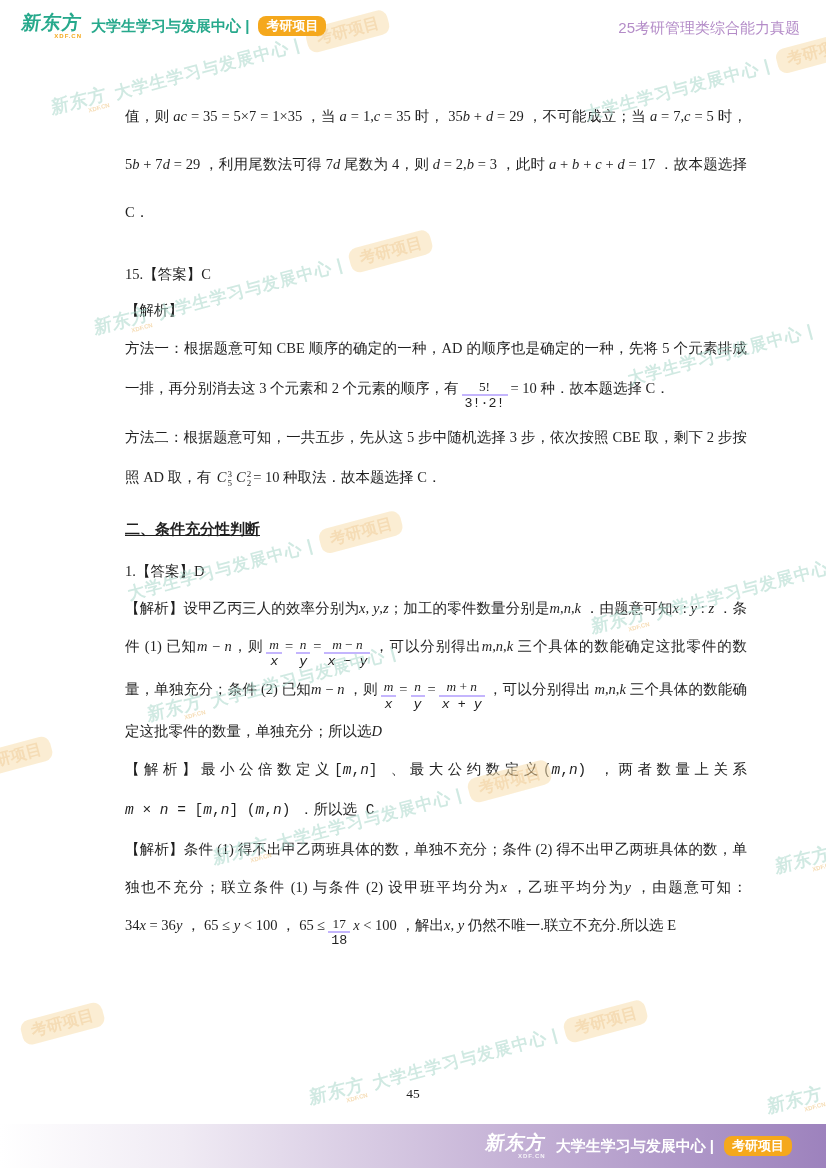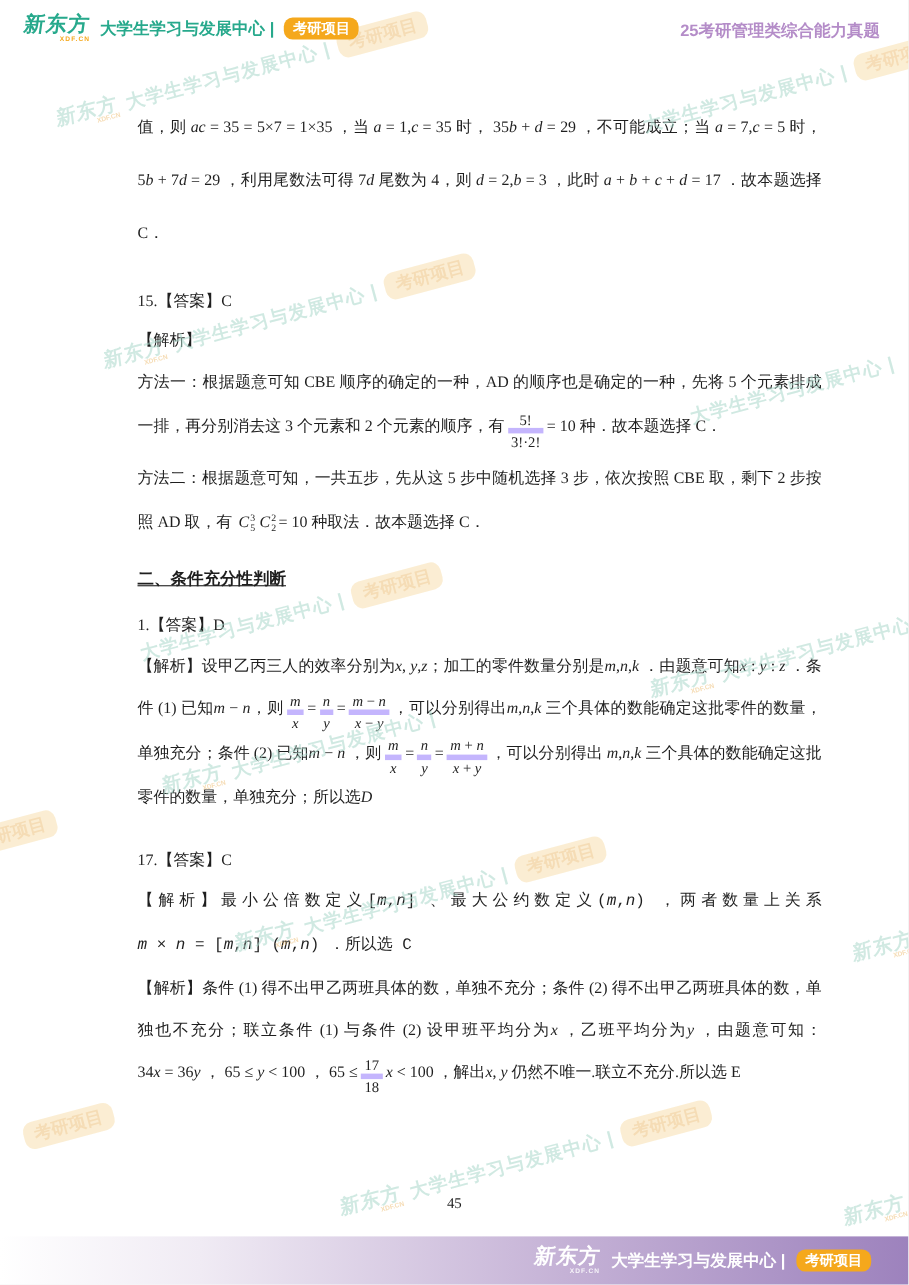--- a/index.html
+++ b/index.html
@@ -12,33 +12,33 @@
   .header-left{display:flex;align-items:center;gap:9px;}
   .brand{display:inline-flex;flex-direction:column;align-items:flex-end;line-height:1;}
   .brand .brand-name{font-family:"Liberation Sans",sans-serif;font-weight:bold;font-size:19px;
           color:var(--teal,#27a98c);transform:skewX(-8deg);letter-spacing:1px;}
   .brand .brand-domain{font-family:"Liberation Sans",sans-serif;font-weight:bold;font-size:6px;
           color:var(--orange,#f08300);margin-top:1px;letter-spacing:1px;}
   .header-center-text{font-family:"Liberation Sans",sans-serif;font-weight:bold;font-size:15px;
           color:var(--teal,#27a98c);}
   .badge{display:inline-block;font-family:"Liberation Sans",sans-serif;font-weight:bold;font-size:13px;
           color:#fff;background:var(--orange,#f5a81c);padding:2px 8px;border-radius:8px;line-height:1.3;}
-  .header-right{font-family:"Liberation Sans",sans-serif;font-weight:bold;font-size:15px;
+  .header-right{font-family:"Liberation Sans",sans-serif;font-weight:normal;font-size:15px;
           color:var(--purple-title,#b48cc8);margin-top:6px;}
 
   
   .content{position:absolute;left:125px;top:92px;width:622px;z-index:1;font-size:14.5px;}
   p.doc{margin:0;text-align:justify;}
   p.section{font-family:"Liberation Sans",sans-serif;font-weight:bold;font-size:15px;}
   .m{white-space:nowrap;}
   .m i{font-style:italic;}
   .frac{display:inline-block;vertical-align:-1.05em;text-align:center;line-height:1.15;
         font-size:0.92em;margin:0 3px;white-space:nowrap;}
   .frac .num,.frac .den{display:block;padding:0 3px;}
-  .frac .den{border-top:5px solid #c4b5fd;}
+  .frac .den{border-top:2px solid #c4b5fd;font-family:Liberation Mono, monospace;}
   .ssg{white-space:nowrap;margin:0 2px;}
   .ss{display:inline-block;vertical-align:-0.45em;line-height:1.05;font-size:0.62em;margin-left:1px;}
   .ss span{display:block;text-align:left;}
 
   
   .wm-layer{position:absolute;inset:0;z-index:3;pointer-events:none;}
   .wm{position:absolute;display:flex;align-items:center;gap:8px;white-space:nowrap;
       transform:rotate(-15deg);transform-origin:left center;opacity:0.55;}
   .wm-logo{display:inline-flex;flex-direction:column;align-items:flex-end;line-height:1;}
   .wm-logo .b{font-family:"Liberation Sans",sans-serif;font-weight:bold;font-size:18px;
@@ -157,21 +157,20 @@
 
   <div class="content">
       <p class="doc" style="line-height: 48px;">值，则 <span class="m"><i>ac</i> = 35 = 5×7 = 1×35</span> ，当 <span class="m"><i>a</i> = 1,<i>c</i> = 35</span> 时， <span class="m">35<i>b</i> + <i>d</i> = 29</span> ，不可能成立；当 <span class="m"><i>a</i> = 7,<i>c</i> = 5</span> 时，<span class="m">5<i>b</i> + 7<i>d</i> = 29</span> ，利用尾数法可得 <span class="m">7<i>d</i></span> 尾数为 4，则 <span class="m"><i>d</i> = 2,<i>b</i> = 3</span> ，此时 <span class="m"><i>a</i> + <i>b</i> + <i>c</i> + <i>d</i> = 17</span> ．故本题选择 C．</p>
       <p class="doc" style="margin-top: 20px; line-height: 36px;">15.【答案】C</p>
       <p class="doc" style="line-height: 36px;">【解析】</p>
       <p class="doc" style="line-height: 40px;">方法一：根据题意可知 CBE 顺序的确定的一种，AD 的顺序也是确定的一种，先将 5 个元素排成一排，再分别消去这 3 个元素和 2 个元素的顺序，有<span class="frac m"><span class="num">5!</span><span class="den">3!·2!</span></span><span class="m">= 10</span> 种．故本题选择 C．</p>
       <p class="doc" style="margin-top: 6px; line-height: 40px;">方法二：根据题意可知，一共五步，先从这 5 步中随机选择 3 步，依次按照 CBE 取，剩下 2 步按照 AD 取，有 <span class="m ssg"><i>C</i><span class="ss"><span>3</span><span>5</span></span></span><span class="m ssg"><i>C</i><span class="ss"><span>2</span><span>2</span></span></span><span class="m">= 10</span> 种取法．故本题选择 C．</p>
       <p class="doc section" style="margin-top: 14px; line-height: 36px; text-decoration: underline;">二、条件充分性判断</p>
       <p class="doc" style="margin-top: 6px; line-height: 36px;">1.【答案】D</p>
       <p class="doc" style="line-height: 38px;">【解析】设甲乙丙三人的效率分别为<span class="m"><i>x</i>, <i>y</i>,<i>z</i></span>；加工的零件数量分别是<span class="m"><i>m</i>,<i>n</i>,<i>k</i></span> ．由题意可知<span class="m"><i>x</i> : <i>y</i> : <i>z</i></span> ．条件 (1) 已知<span class="m"><i>m</i> − <i>n</i></span>，则<span class="frac m"><span class="num"><i>m</i></span><span class="den"><i>x</i></span></span><span class="m">=</span><span class="frac m"><span class="num"><i>n</i></span><span class="den"><i>y</i></span></span><span class="m">=</span><span class="frac m"><span class="num"><i>m</i> − <i>n</i></span><span class="den"><i>x</i> − <i>y</i></span></span>，可以分别得出<span class="m"><i>m</i>,<i>n</i>,<i>k</i></span> 三个具体的数能确定这批零件的数量，单独充分；条件 (2) 已知<span class="m"><i>m</i> − <i>n</i></span> ，则<span class="frac m"><span class="num"><i>m</i></span><span class="den"><i>x</i></span></span><span class="m">=</span><span class="frac m"><span class="num"><i>n</i></span><span class="den"><i>y</i></span></span><span class="m">=</span><span class="frac m"><span class="num"><i>m</i> + <i>n</i></span><span class="den"><i>x</i> + <i>y</i></span></span>，可以分别得出 <span class="m"><i>m</i>,<i>n</i>,<i>k</i></span> 三个具体的数能确定这批零件的数量，单独充分；所以选<span class="m"><i>D</i></span></p>
-      <p class="doc" style="margin-top: 20px; line-height: 36px;">17.【答案】C</p>
       <p class="doc" style="line-height: 40px; font-family: Liberation Mono, monospace;">【解析】最小公倍数定义<span class="m">[<i>m</i>,<i>n</i>]</span> 、最大公约数定义<span class="m">(<i>m</i>,<i>n</i>)</span> ，两者数量上关系<span class="m"><i>m</i> × <i>n</i> = [<i>m</i>,<i>n</i>] (<i>m</i>,<i>n</i>)</span> ．所以选 C</p>
       <p class="doc" style="line-height: 38px;">【解析】条件 (1) 得不出甲乙两班具体的数，单独不充分；条件 (2) 得不出甲乙两班具体的数，单独也不充分；联立条件 (1) 与条件 (2) 设甲班平均分为<span class="m"><i>x</i></span> ，乙班平均分为<span class="m"><i>y</i></span> ，由题意可知： <span class="m">34<i>x</i> = 36<i>y</i></span> ， <span class="m">65 ≤ <i>y</i> &lt; 100</span> ， <span class="m">65 ≤</span><span class="frac m"><span class="num">17</span><span class="den">18</span></span><span class="m"><i>x</i> &lt; 100</span> ，解出<span class="m"><i>x</i>, <i>y</i></span> 仍然不唯一.联立不充分.所以选 E</p>
     </div>
 
   <div class="page-num">45</div>
 
   <div class="footer-bar">
     <span class="brand">
       <span class="brand-name">新东方</span>
       <span class="brand-domain">XDF.CN</span>

